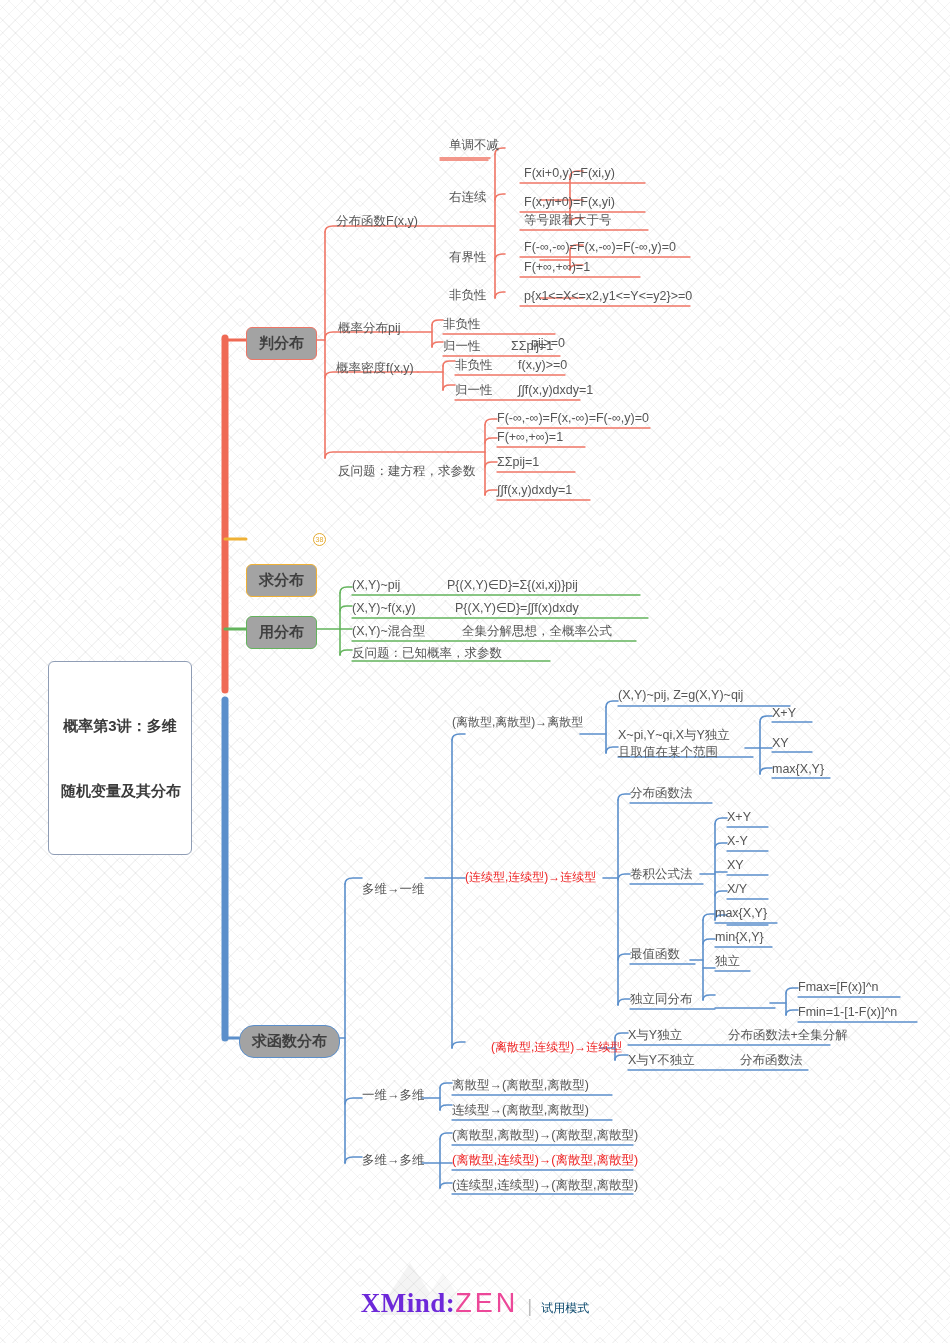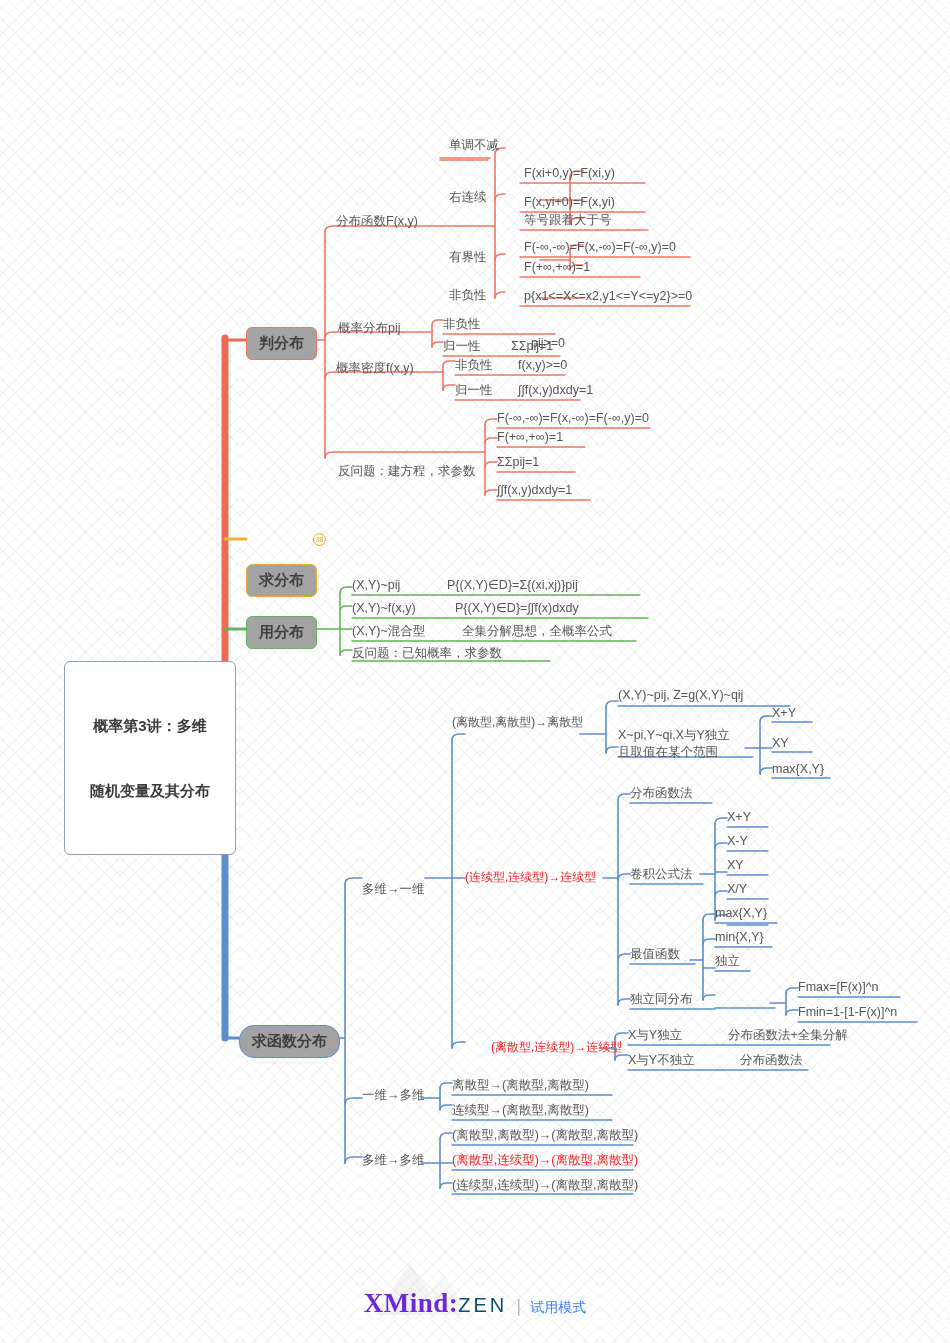--- a/index.html
+++ b/index.html
@@ -81,23 +81,23 @@
     background: #fff;
   }
   
   #footer {
     position: absolute;
     left: 0; right: 0; top: 1288px;
     text-align: center;
     z-index: 4;
   }
   #footer .xm { font-size: 27px; font-weight: bold; color: #6d28d9; letter-spacing: .5px; font-family: Liberation Serif, serif; }
-  #footer .zen { font-size: 20px; color: #0c4a6e; letter-spacing: 3px; }
+  #footer .zen { font-size: 27px; color: #ec4899; letter-spacing: 3px; }
   #footer .sep { font-size: 19px; color: #bdbdbd; margin: 0 9px; }
-  #footer .mode { font-size: 14px; color: #3b82f6; }
+  #footer .mode { font-size: 12px; color: #0c4a6e; }
 </style>
 </head>
 <body>
 
 <div id="canvas">
 
   <div id="watermark"></div>
   <svg id="wm-logo" viewBox="0 0 130 70">
     <polygon points="20,60 55,8 90,60" fill="#9a9a9a"></polygon>
     <polygon points="60,60 88,18 116,60" fill="#bdbdbd"></polygon>
@@ -279,21 +279,21 @@
       <path d="M440,1139 L440,1188" stroke="#5b8fcb" stroke-width="1.6"></path>
       <path d="M440,1139 Q440,1133 447,1133 L452,1133" stroke="#5b8fcb" stroke-width="1.6"></path>
       <path d="M440,1163 L452,1163" stroke="#5b8fcb" stroke-width="1.6"></path>
       <path d="M440,1188 Q440,1183 447,1183 L452,1183" stroke="#5b8fcb" stroke-width="1.6"></path>
       <path d="M452,1145 L633,1145" stroke="#5b8fcb" stroke-width="1.3"></path>
       <path d="M452,1170 L633,1170" stroke="#5b8fcb" stroke-width="1.3"></path>
       <path d="M452,1194 L633,1194" stroke="#5b8fcb" stroke-width="1.3"></path>
     </g>
   </svg>
 
-  <div class="node root" style="left:64px; top:661px; width:172px;">
+  <div class="node root" style="left:48px; top:661px; width:144px;">
     <div>概率第3讲：多维</div>
     <div>随机变量及其分布</div>
   </div>
 
   <div class="node mbox red" style="left:246px; top:327px;">判分布</div>
 
   <div class="node mbox amber" style="left:246px; top:526px;">求分布</div>
   <div class="badge" style="left:313px; top:533px;">38</div>
 
   <div class="node mbox green" style="left:246px; top:616px;">用分布</div>

